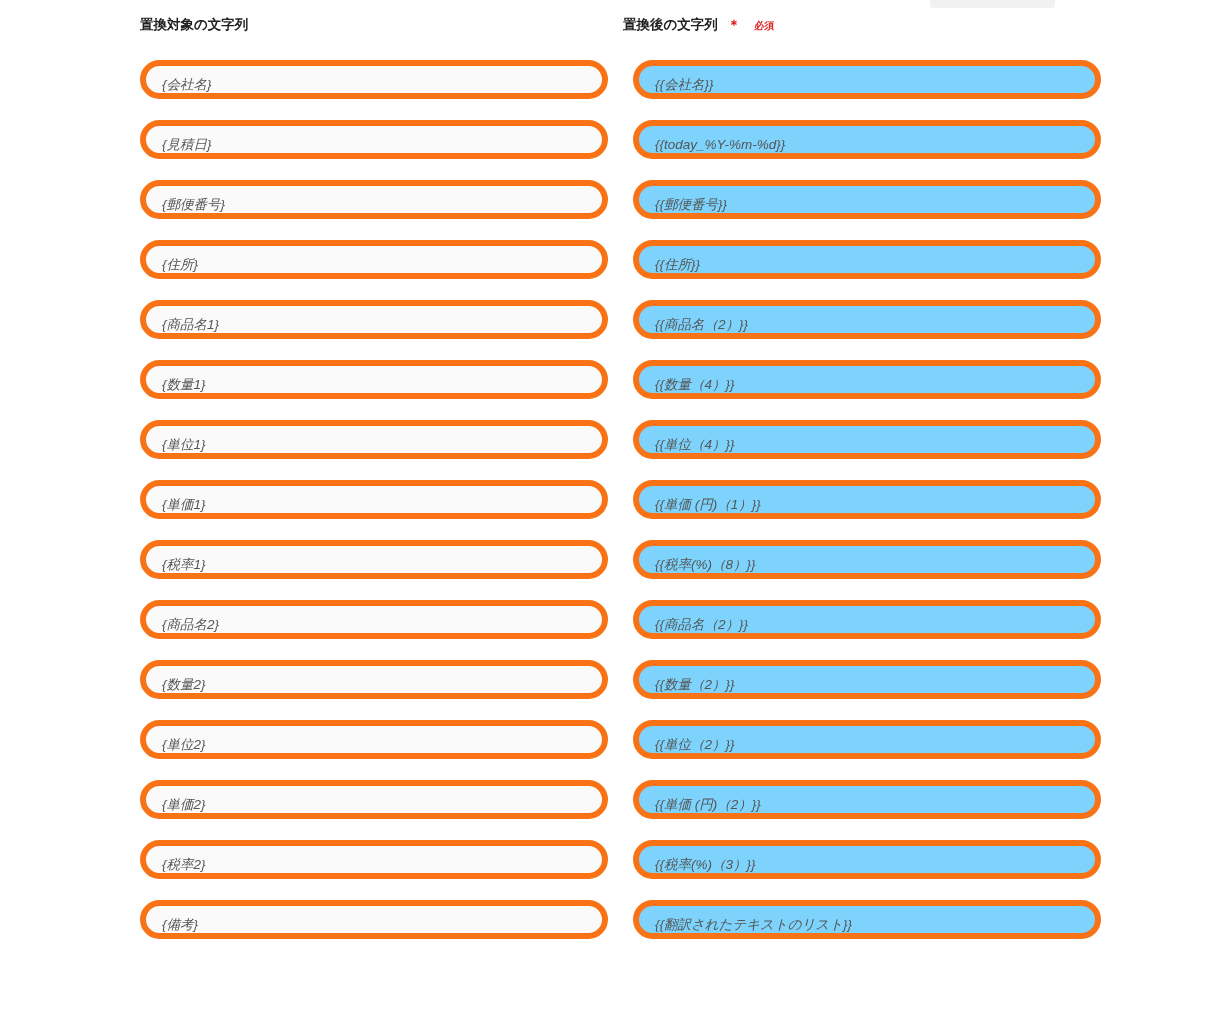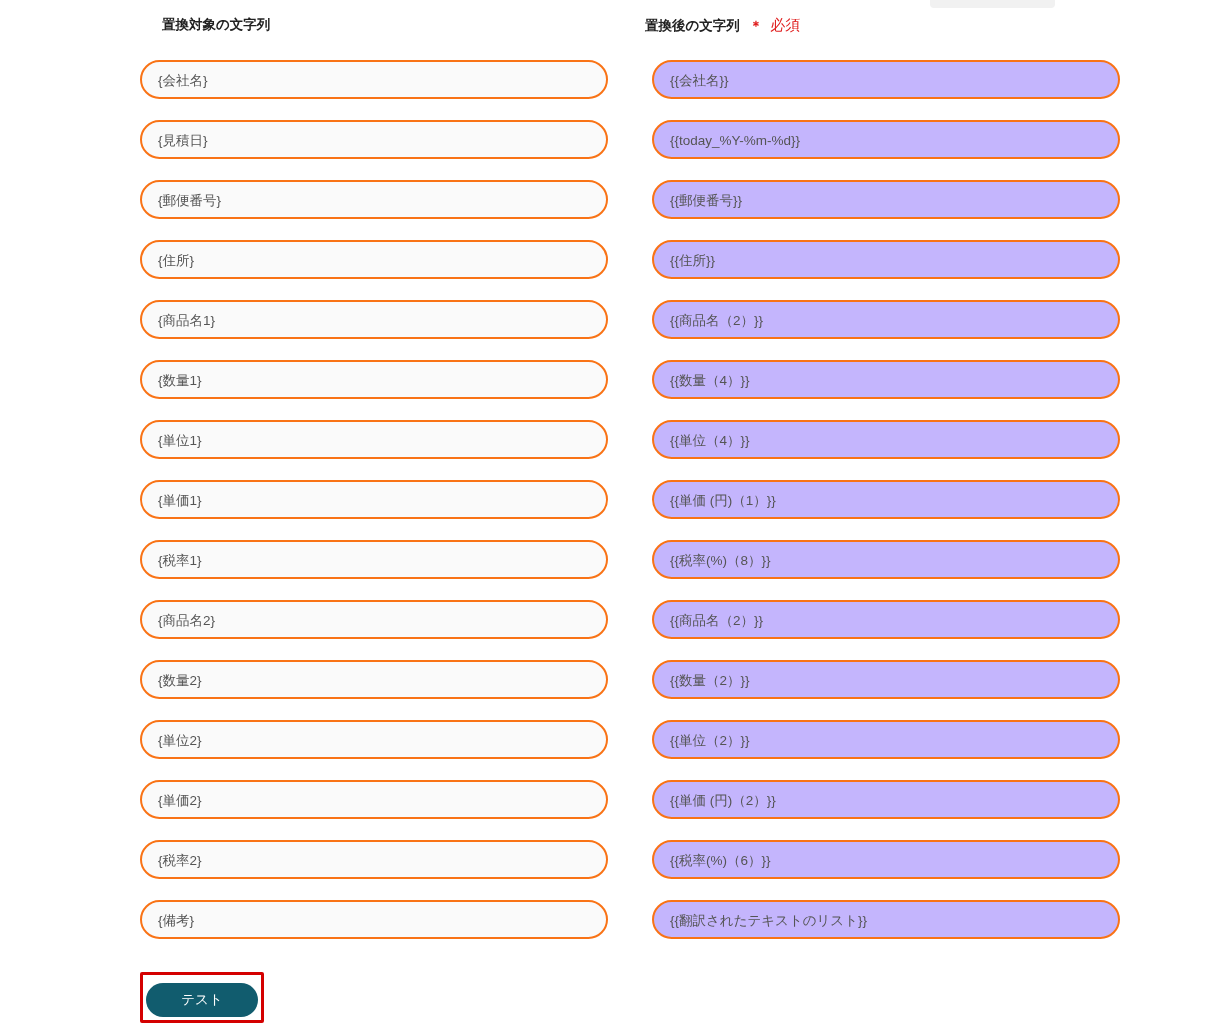--- a/index.html
+++ b/index.html
@@ -28,21 +28,20 @@
     width: 125px;
     height: 8px;
     background: #f1f1f1;
     border-radius: 0 0 4px 4px;
   }
   .columns {
     position: absolute;
     top: 12px;
     left: 0;
     width: 1032px;
-    padding-left: 22px;
   }
   .col-headers {
     position: relative;
     height: 28px;
   }
   .col-head {
     position: absolute;
     font-size: 13.5px;
     font-weight: bold;
     color: #222;
@@ -51,59 +50,60 @@
   .col-head.left { left: 140px; top: 4px; }
   .col-head.right { left: 623px; top: 4px; }
   .req-star {
     color: #e02020;
     font-size: 13px;
     margin-left: 6px;
     font-weight: bold;
   }
   .req-label {
     color: #e02020;
-    font-size: 15px;
-    font-weight: normal;
-    margin-left: 4px;
+    font-size: 10px;
+    font-weight: bold;
+    margin-left: 10px;
   }
   .rows {
     position: absolute;
     top: 48px;
     left: 0;
     width: 1219px;
   }
   .row {
     position: relative;
     height: 60px;
   }
   .field {
     position: absolute;
     height: 39px;
     box-sizing: border-box;
-    border: 2px solid #f97316;
+    border: 6px solid #f97316;
     border-radius: 20px;
     background: #fafafa;
     font-size: 13.5px;
     color: #555;
     padding: 0 16px;
     line-height: 37px;
     white-space: nowrap;
     overflow: hidden;
     text-overflow: ellipsis;
     outline: none;
+    font-style: italic;
   }
   .field.left {
     left: 140px;
     width: 468px;
     background: #fafafa;
   }
   .field.right {
-    left: 652px;
+    left: 633px;
     width: 468px;
-    background: #c4b5fd;
+    background: #7dd3fc;
   }
   .footer {
     position: absolute;
     top: 972px;
     left: 0;
     width: 1219px;
     height: 56px;
   }
   .test-button-wrap {
     position: absolute;
@@ -213,30 +213,25 @@
         <div class="field right">{{単位（2）}}</div>
       </div>
 
       <div class="row">
         <div class="field left">{単価2}</div>
         <div class="field right">{{単価 (円)（2）}}</div>
       </div>
 
       <div class="row">
         <div class="field left">{税率2}</div>
-        <div class="field right">{{税率(%)（6）}}</div>
+        <div class="field right">{{税率(%)（3）}}</div>
       </div>
 
       <div class="row">
         <div class="field left">{備考}</div>
         <div class="field right">{{翻訳されたテキストのリスト}}</div>
       </div>
 
     </div>
   </div>
 
-  <div class="footer">
-    <div class="test-button-wrap">
-      <button class="test-button">テスト</button>
-    </div>
-  </div>
 
 </div>
 
 </body></html>

